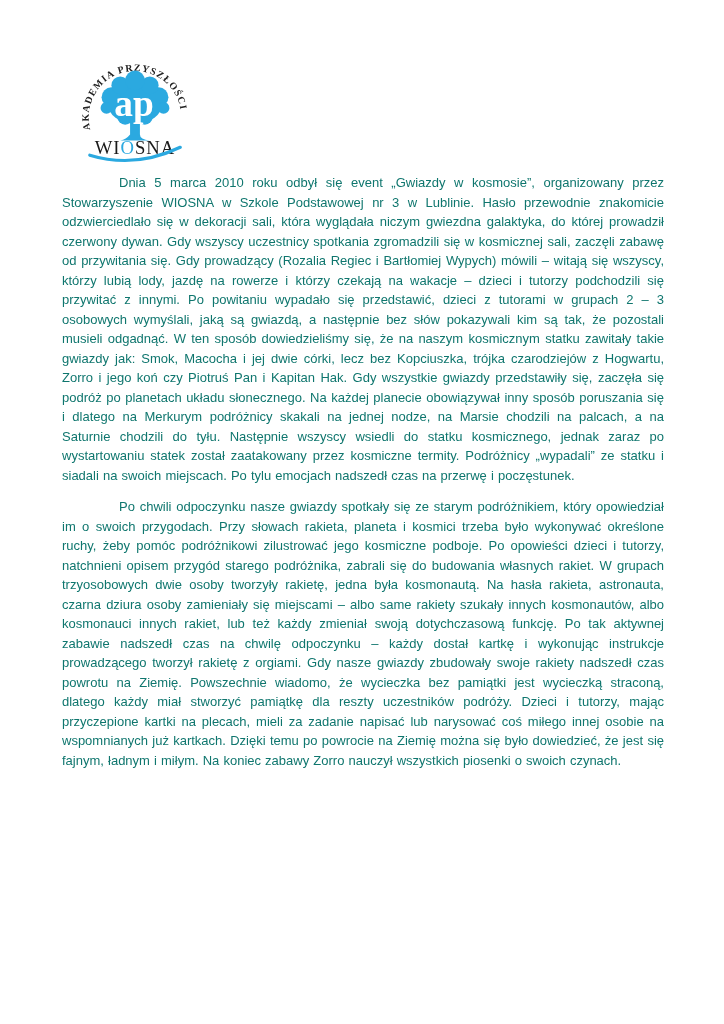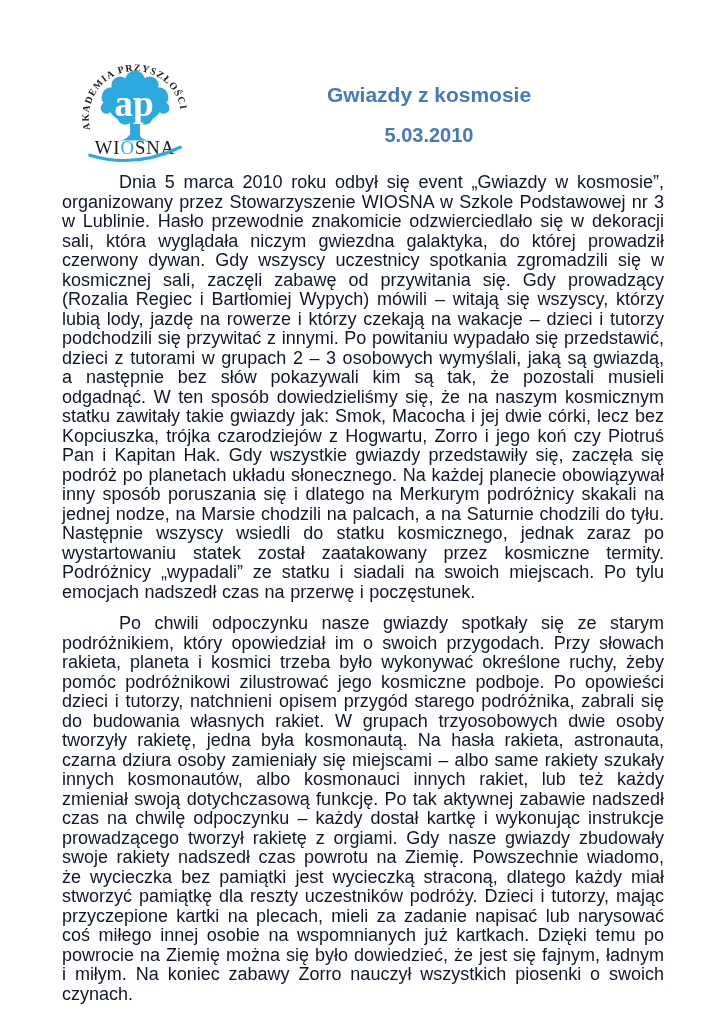--- a/index.html
+++ b/index.html
@@ -31,23 +31,23 @@
     font-size:20px;
     font-weight:bold;
     color:#4577C2;
     line-height:1.2;
   }
   .content { padding:9px 60px 0 62px; box-sizing:border-box; }
   .content p {
     margin:0 0 12px 0;
     text-align:justify;
     text-indent:57px;
-    font-size:18px;
+    font-size:13px;
     line-height:19.5px;
-    color:#0f172a;
+    color:#0f766e;
     word-spacing:0.5px;
   }
   svg text { user-select:none; }
 </style>
 </head>
 <body>
 
 <div class="page">
 
   <header class="doc-header">
@@ -79,24 +79,20 @@
         <text x="59" y="71" text-anchor="middle" font-size="38" font-weight="bold" fill="#ffffff" font-family="Liberation Serif, serif">ap</text>
 
         <text x="60" y="110" text-anchor="middle" font-size="19" letter-spacing="1" fill="#1a1a1a" font-family="Liberation Serif, serif">
           <tspan>WI</tspan><tspan fill="#2BA9E0">O</tspan><tspan>SNA</tspan>
         </text>
 
         <path d="M 14 111 Q 60 125 106 103" stroke="#2BA9E0" stroke-width="3.2" fill="none" stroke-linecap="round"></path>
       </svg>
     </div>
 
-    <div class="titles">
-      <h1 class="doc-title">Gwiazdy z kosmosie</h1>
-      <div class="doc-date">5.03.2010</div>
-    </div>
   </header>
 
   <main class="content">
     <p>Dnia 5 marca 2010 roku odbył się event „Gwiazdy w kosmosie”, organizowany przez Stowarzyszenie WIOSNA w Szkole Podstawowej nr 3 w Lublinie. Hasło przewodnie znakomicie odzwierciedlało się w dekoracji sali, która wyglądała niczym gwiezdna galaktyka, do której prowadził czerwony dywan. Gdy wszyscy uczestnicy spotkania zgromadzili się w kosmicznej sali, zaczęli zabawę od przywitania się. Gdy prowadzący (Rozalia Regiec i Bartłomiej Wypych) mówili – witają się wszyscy, którzy lubią lody, jazdę na rowerze i którzy czekają na wakacje – dzieci i tutorzy podchodzili się przywitać z innymi. Po powitaniu wypadało się przedstawić, dzieci z tutorami w grupach 2 – 3 osobowych wymyślali, jaką są gwiazdą, a następnie bez słów pokazywali kim są tak, że pozostali musieli odgadnąć. W ten sposób dowiedzieliśmy się, że na naszym kosmicznym statku zawitały takie gwiazdy jak: Smok, Macocha i jej dwie córki, lecz bez Kopciuszka, trójka czarodziejów z Hogwartu, Zorro i jego koń czy Piotruś Pan i Kapitan Hak. Gdy wszystkie gwiazdy przedstawiły się, zaczęła się podróż po planetach układu słonecznego. Na każdej planecie obowiązywał inny sposób poruszania się i dlatego na Merkurym podróżnicy skakali na jednej nodze, na Marsie chodzili na palcach, a na Saturnie chodzili do tyłu. Następnie wszyscy wsiedli do statku kosmicznego, jednak zaraz po wystartowaniu statek został zaatakowany przez kosmiczne termity. Podróżnicy „wypadali” ze statku i siadali na swoich miejscach. Po tylu emocjach nadszedł czas na przerwę i poczęstunek.</p>
     <p>Po chwili odpoczynku nasze gwiazdy spotkały się ze starym podróżnikiem, który opowiedział im o swoich przygodach. Przy słowach rakieta, planeta i kosmici trzeba było wykonywać określone ruchy, żeby pomóc podróżnikowi zilustrować jego kosmiczne podboje. Po opowieści dzieci i tutorzy, natchnieni opisem przygód starego podróżnika, zabrali się do budowania własnych rakiet. W grupach trzyosobowych dwie osoby tworzyły rakietę, jedna była kosmonautą. Na hasła rakieta, astronauta, czarna dziura osoby zamieniały się miejscami – albo same rakiety szukały innych kosmonautów, albo kosmonauci innych rakiet, lub też każdy zmieniał swoją dotychczasową funkcję. Po tak aktywnej zabawie nadszedł czas na chwilę odpoczynku – każdy dostał kartkę i wykonując instrukcje prowadzącego tworzył rakietę z orgiami. Gdy nasze gwiazdy zbudowały swoje rakiety nadszedł czas powrotu na Ziemię. Powszechnie wiadomo, że wycieczka bez pamiątki jest wycieczką straconą, dlatego każdy miał stworzyć pamiątkę dla reszty uczestników podróży. Dzieci i tutorzy, mając przyczepione kartki na plecach, mieli za zadanie napisać lub narysować coś miłego innej osobie na wspomnianych już kartkach. Dzięki temu po powrocie na Ziemię można się było dowiedzieć, że jest się fajnym, ładnym i miłym. Na koniec zabawy Zorro nauczył wszystkich piosenki o swoich czynach.</p>
   </main>
 
 </div>
 
 </body></html>

